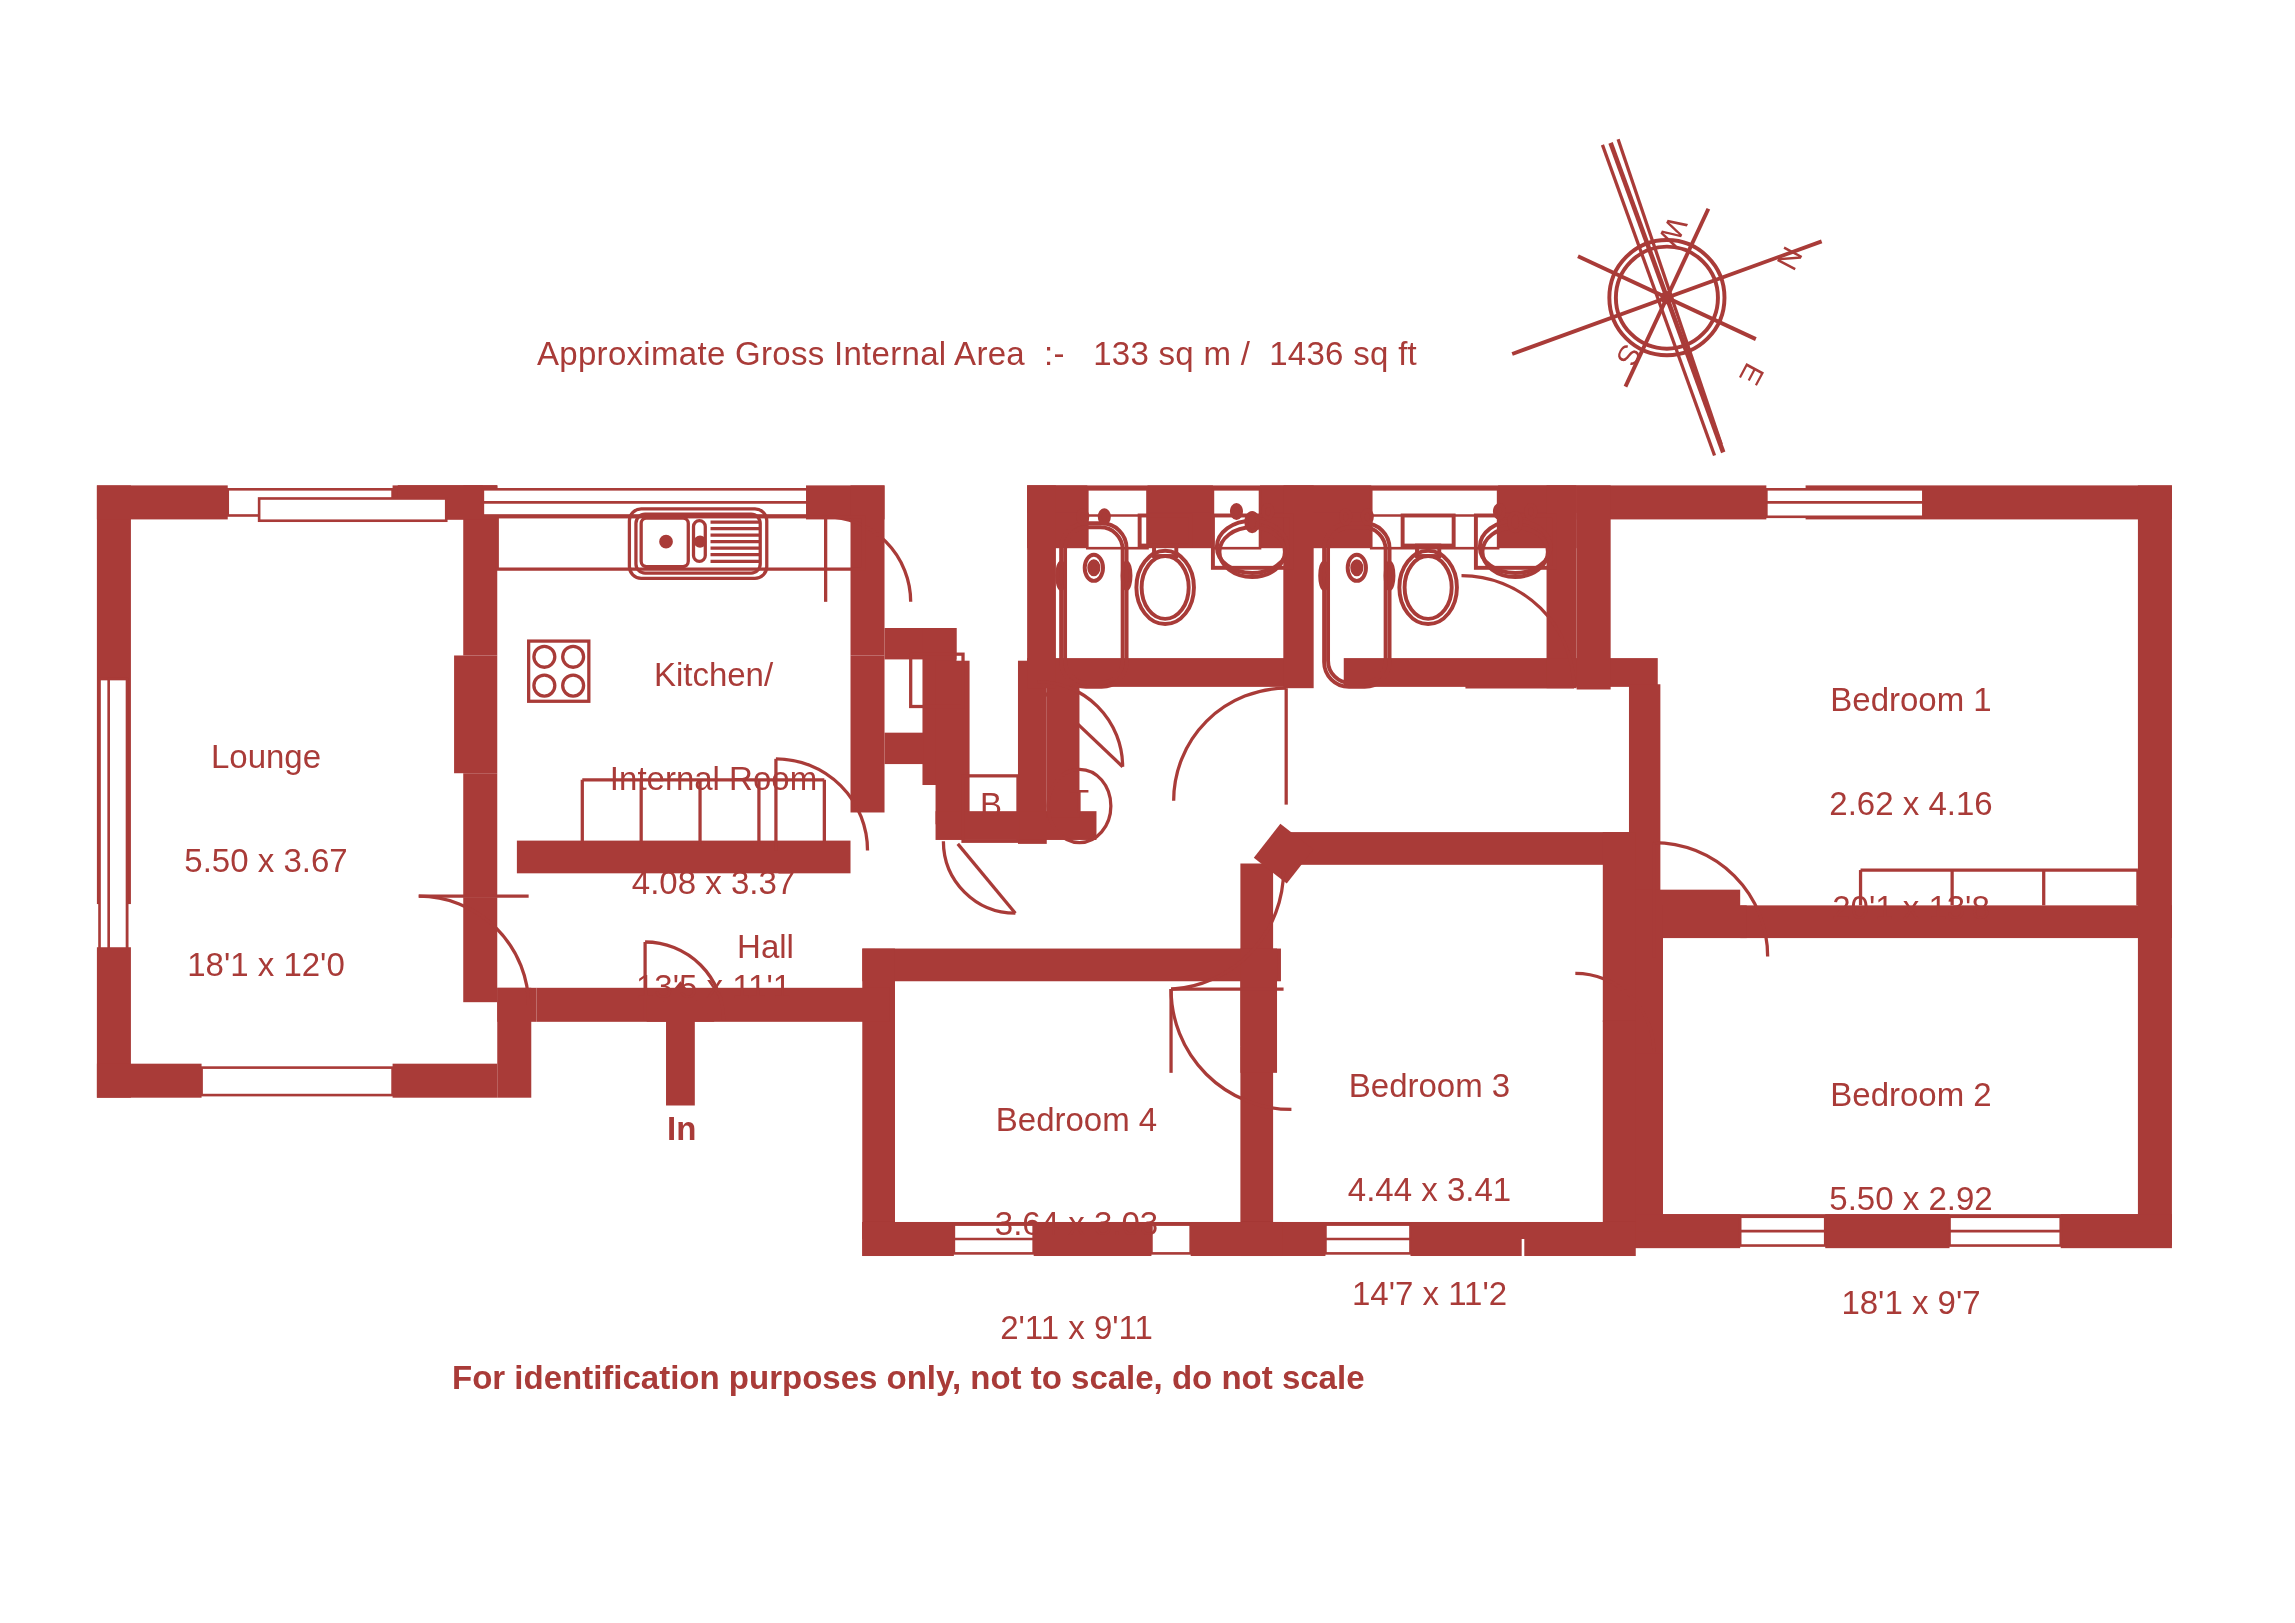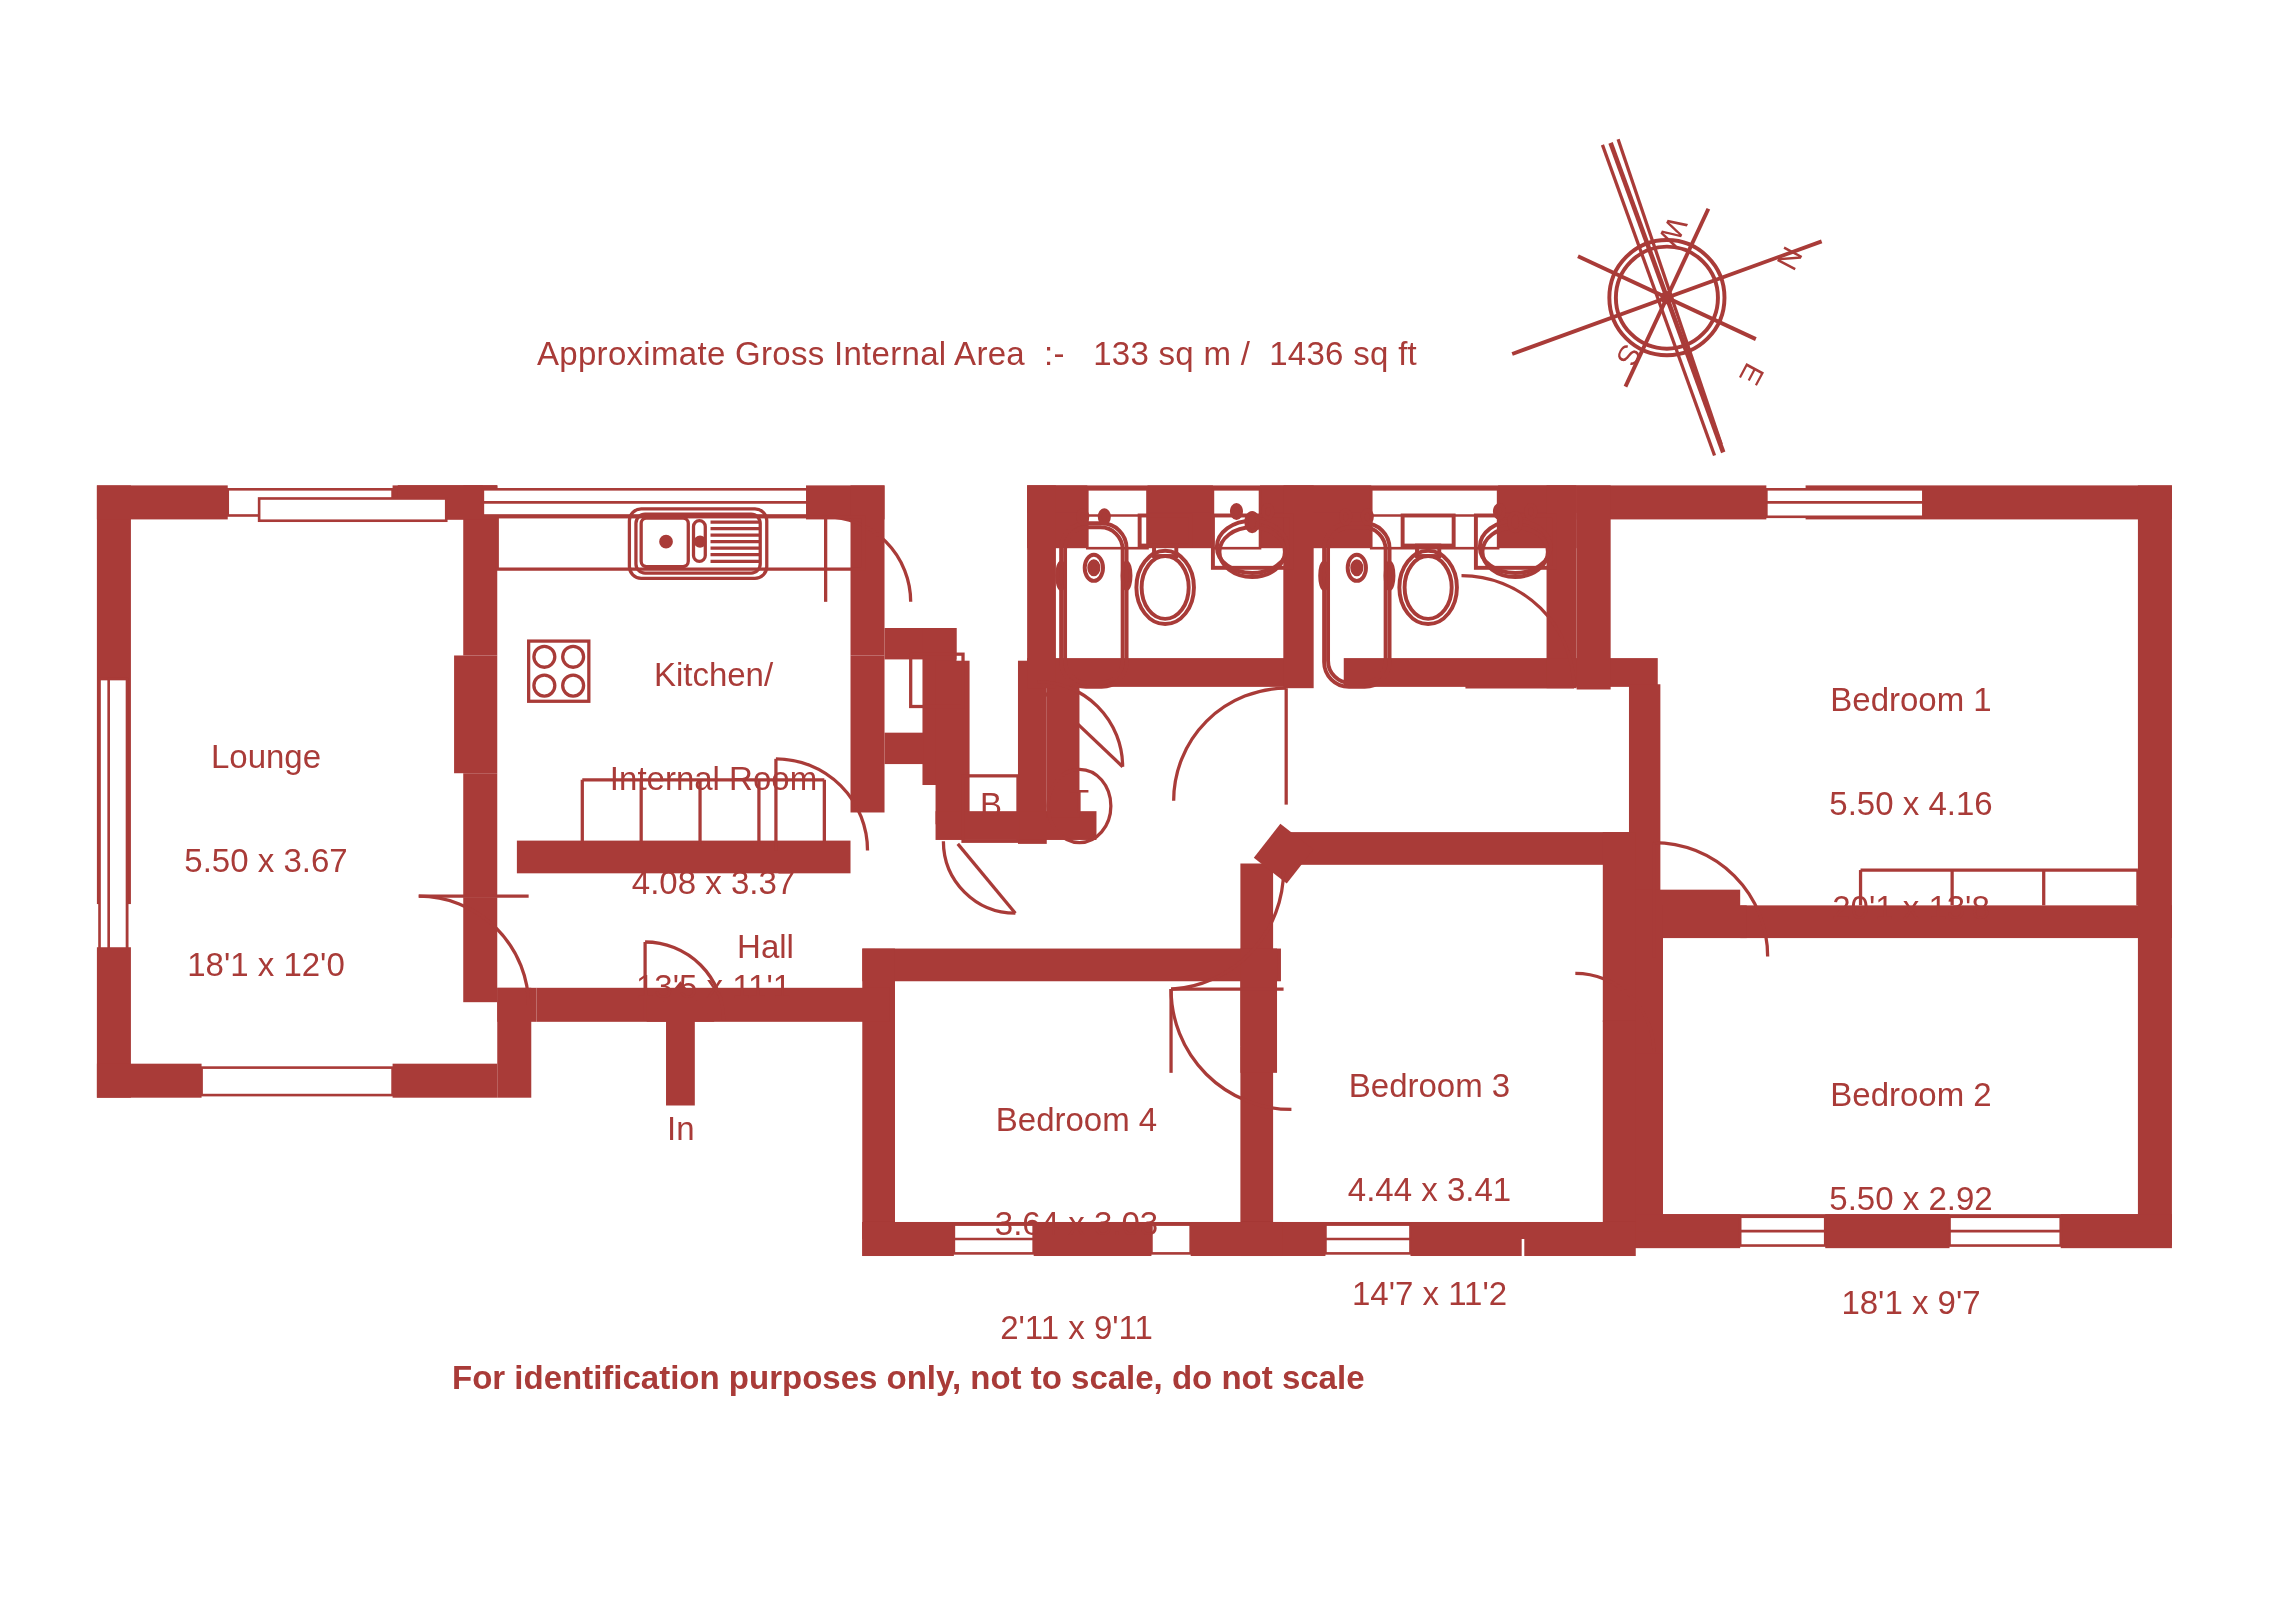--- a/index.html
+++ b/index.html
@@ -379,21 +379,21 @@
     <div>4.08 x 3.37</div>
     <div>13'5 x 11'1</div>
   </div>
 
   <div class="txt room-label" style="left:700px;top:861px;width:131px;">
     <div>Hall</div>
   </div>
 
   <div class="txt room-label" style="left:1767px;top:614px;width:288px;">
     <div>Bedroom 1</div>
-    <div>5.50 x 4.16</div>
+    <div>2.62 x 4.16</div>
     <div>20'1 x 13'8</div>
   </div>
 
   <div class="txt room-label" style="left:1767px;top:1009px;width:288px;">
     <div>Bedroom 2</div>
     <div>5.50 x 2.92</div>
     <div>18'1 x 9'7</div>
   </div>
 
   <div class="txt room-label" style="left:1289px;top:1000px;width:281px;">
@@ -405,16 +405,16 @@
   <div class="txt room-label" style="left:936px;top:1034px;width:281px;">
     <div>Bedroom 4</div>
     <div>3.64 x 3.03</div>
     <div>2'11 x 9'11</div>
   </div>
 
   <div class="txt" style="left:980px;top:788px;font-size:33px;">B</div>
 
   <div class="txt" style="left:1069px;top:785px;font-size:33px;">T</div>
 
-  <div class="txt" style="left:667px;top:1112px;font-size:33px;">In</div>
+  <div class="txt" style="left:667px;top:1112px;font-size:33px;font-weight:bold;">In</div>
 
 </div>
 
 
 </body></html>

